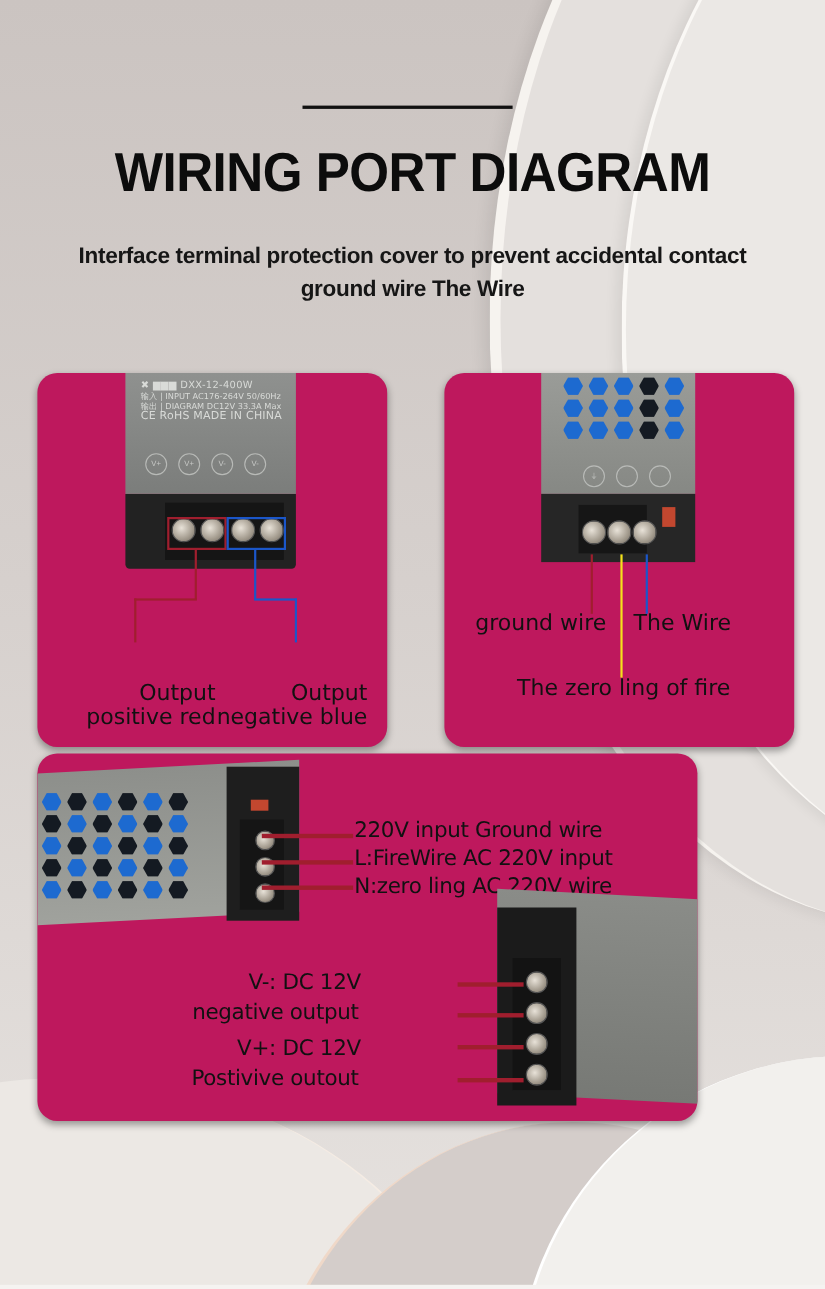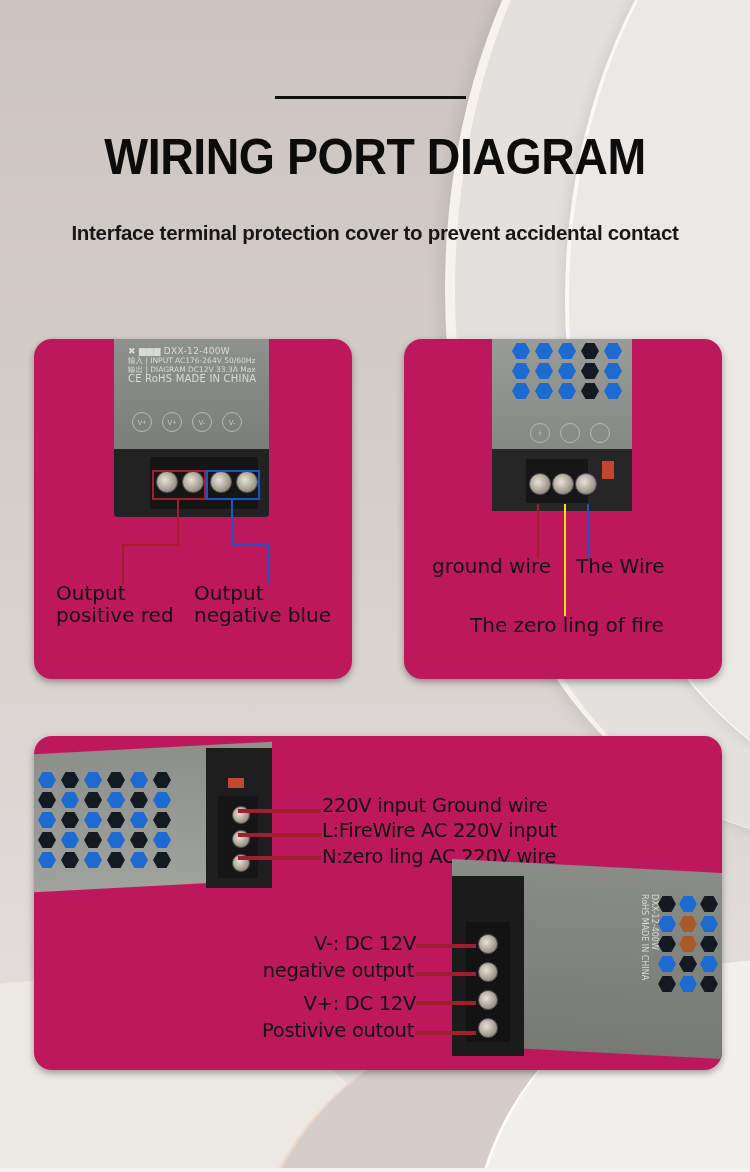--- a/index.html
+++ b/index.html
@@ -32,24 +32,24 @@
     font-size: 20.5px; font-weight: 700; line-height: 30px; color: #161616;
     letter-spacing: -0.3px;
   }
 
   .card {
     position: absolute; background: #be185d; border-radius: 18px;
     box-shadow: 0 3px 7px rgba(0,0,0,0.35); overflow: hidden;
   }
   .card-a { left: 34px; top: 339px; width: 318px; height: 340px; }
   .card-b { left: 404px; top: 339px; width: 318px; height: 340px; }
-  .card-c { left: 34px; top: 736px; width: 688px; height: 334px; }
+  .card-c { left: 34px; top: 685px; width: 600px; height: 334px; }
 
   .lbl { position: absolute; color: #111; font-size: 20px; line-height: 22px; white-space: nowrap; font-family: "DejaVu Sans", sans-serif; }
-  .lbl.c { text-align: left; }
+  .lbl.c { text-align: right; margin-top: 36px; }
   .wire { position: absolute; }
 
   
   .devA-body { position: absolute; left: 80px; top: 0; width: 155px; height: 110px; background: linear-gradient(180deg,#8f918f,#7b7d7b); }
   .devA-label { position: absolute; left: 14px; top: 8px; width: 130px; color: #d9dbd8; font-size: 7.5px; line-height: 9px; font-family: "DejaVu Sans", sans-serif; }
   .devA-model { font-size: 9px; letter-spacing: 0.3px; }
   .devA-ce { font-size: 10px; letter-spacing: 0.2px; }
   .circ-row { position: absolute; left: 18px; top: 73px; display: flex; gap: 10px; }
   .circ { width: 20px; height: 20px; border-radius: 50%; border: 1px solid #b8bab7; color: #c8cac7; font-size: 7px; display: flex; align-items: center; justify-content: center; }
   .devA-bottom { position: absolute; left: 80px; top: 110px; width: 155px; height: 68px; background: #222; border-radius: 0 0 4px 4px; }
@@ -90,20 +90,21 @@
   <div class="curve c4"></div>
   <div class="curve c5"></div>
   <div class="bottom-strip"></div>
 </div>
 
 <div class="layer">
   <div class="top-rule"></div>
   <div class="title">WIRING PORT DIAGRAM</div>
   <div class="subtitle">
     <div>Interface terminal protection cover to prevent accidental contact</div>
+    <div>ground wire The Wire</div>
   </div>
 
   <div class="card card-a">
     <div class="devA-body">
       <div class="devA-label">
         <div class="devA-model"><span>✖ ▆▆▆</span> <span>DXX-12-400W</span></div>
         <div>输入 | INPUT  AC176-264V 50/60Hz</div>
         <div>输出 | DIAGRAM  DC12V  33.3A Max</div>
         <div class="devA-ce">CE  RoHS  MADE IN CHINA</div>
       </div>

